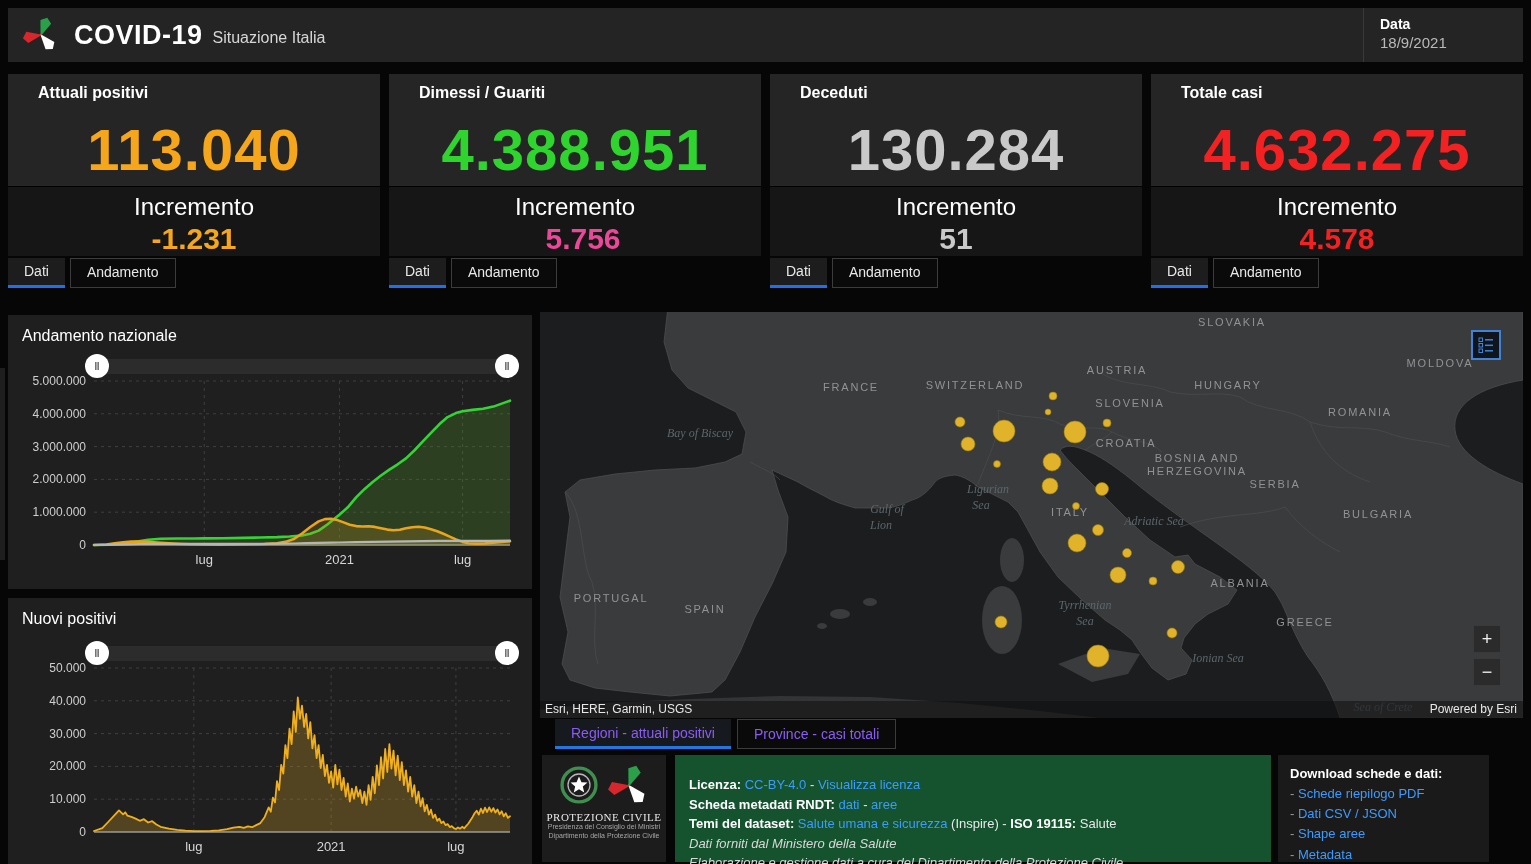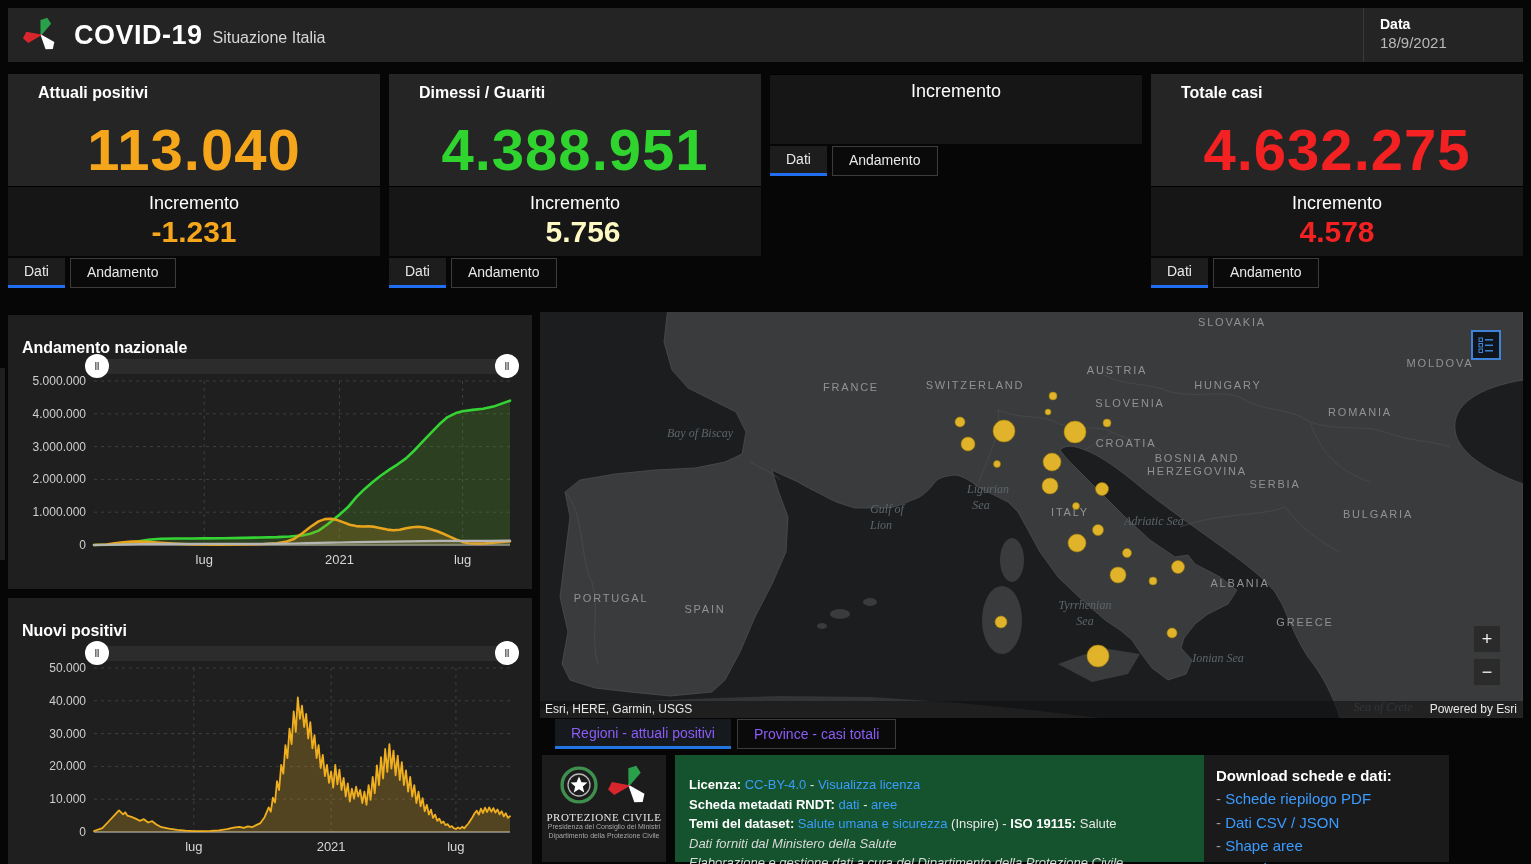--- a/index.html
+++ b/index.html
@@ -19,32 +19,32 @@
 
   
   #cards { position:absolute; left:8px; top:74px; width:1515px;
            display:grid; grid-template-columns:repeat(4,1fr); gap:9px; }
   .stat-card { background:#252525; }
   .stat-top { height:112px; padding:10px 30px; }
   .stat-label { color:#ffffff; font-size:16px; font-weight:bold; }
   .stat-value { font-size:58px; font-weight:bold; text-align:center; margin-top:14px; letter-spacing:1px; }
   .stat-bottom { height:70px; background:#161616; border-top:1px solid #000;
                  text-align:center; padding-top:6px; }
-  .inc-label { color:#ffffff; font-size:18px; }
+  .inc-label { color:#ffffff; font-size:24px; }
   .inc-value { font-size:30px; font-weight:bold; margin-top:1px; }
   .stat-tabs { display:flex; margin-top:2px; height:30px; }
   .tab { font-size:14px; color:#e8e8e8; padding:5px 16px; cursor:pointer; }
   .tab.active { background:#1d1d1d; border-bottom:3px solid #1f6ff0; }
   .tab.inactive { background:#0a0a0a; border:1px solid #3c3c3c; margin-left:5px; }
 
   
   .panel { position:absolute; background:#1f1f1f; width:524px; }
   #panel-andamento { left:8px; top:315px; height:274px; }
   #panel-nuovi     { left:8px; top:598px; height:266px; }
-  .panel-title { color:#ffffff; font-size:16px; font-weight:bold; padding:24px 0 0 14px; }
+  .panel-title { color:#ffffff; font-size:16px; font-weight:normal; padding:12px 0 0 14px; }
   .slider { position:absolute; left:88px; width:412px; height:15px;
             background:#2c2c2c; border-radius:8px; }
   .slider-handle { position:absolute; top:-5px; width:24px; height:24px; border-radius:50%;
                    background:#ffffff; color:#555; font-size:11px; text-align:center;
                    line-height:24px; font-weight:bold; cursor:pointer; }
   .slider-handle.left { left:-11px; } .slider-handle.right { right:-11px; }
   .chart-svg { position:absolute; left:0; }
   #edge-sliver { position:absolute; left:0; top:368px; width:5px; height:192px; background:#1e1e1e; }
 
   
@@ -72,22 +72,22 @@
   #footer-logo { left:542px; width:124px; background:#1c1c1c; text-align:center; padding-top:6px; }
   #footer-logo .logos { display:flex; justify-content:center; gap:6px; }
   #pc-name { color:#e8e8e8; font-family:"Liberation Serif",serif; font-size:11px;
              letter-spacing:0.5px; margin-top:2px; }
   .pc-sub { color:#a8a8a8; font-size:7px; line-height:1.25; }
   #footer-info { left:675px; width:596px; background:#14532d; padding:20px 14px;
                  color:#e8e8e8; font-size:13px; line-height:1.5; }
   #footer-info b { color:#ffffff; }
   a.lnk { color:#3b9bff; text-decoration:none; cursor:pointer; }
   .italic { font-style:italic; color:#d8d8d8; }
-  #footer-download { left:1204px; width:245px; background:#1a1a1a; padding:9px 12px;
-                     color:#ffffff; font-size:15px; line-height:1.55; }
+  #footer-download { left:1278px; width:211px; background:#1a1a1a; padding:9px 12px;
+                     color:#ffffff; font-size:13px; line-height:1.55; }
   #footer-download .dl-line { color:#9a9a9a; }
 </style>
 </head>
 <body>
 
 <div id="header">
   <svg id="logo" viewBox="-30 -30 60 60">
     <g>
         <path d="M0,2 L-9,-22 L0,-29 L9,-22 Z" fill="#2aa04a" transform="rotate(20)"></path>
       </g>
@@ -124,32 +124,37 @@
     </div>
   </div>
   <div class="stat-cell">
     <div class="stat-card">
       <div class="stat-top">
         <div class="stat-label">Dimessi / Guariti</div>
         <div class="stat-value" style="color: rgb(47, 212, 47);">4.388.951</div>
       </div>
       <div class="stat-bottom">
         <div class="inc-label">Incremento</div>
-        <div class="inc-value" style="color: #fef9c3; margin-left: 16px;">5.756</div>
+        <div class="inc-value" style="color: #ec4899; margin-left: 16px;">5.756</div>
       </div>
     </div>
     <div class="stat-tabs">
       <div class="tab active">Dati</div>
       <div class="tab inactive">Andamento</div>
     </div>
   </div>
   <div class="stat-cell">
     <div class="stat-card">
+      <div class="stat-top">
+        <div class="stat-label">Deceduti</div>
+        <div class="stat-value" style="color: rgb(201, 201, 201);">130.284</div>
+      </div>
       <div class="stat-bottom">
         <div class="inc-label">Incremento</div>
+        <div class="inc-value" style="color: rgb(201, 201, 201);">51</div>
       </div>
     </div>
     <div class="stat-tabs">
       <div class="tab active">Dati</div>
       <div class="tab inactive">Andamento</div>
     </div>
   </div>
   <div class="stat-cell">
     <div class="stat-card">
       <div class="stat-top">

